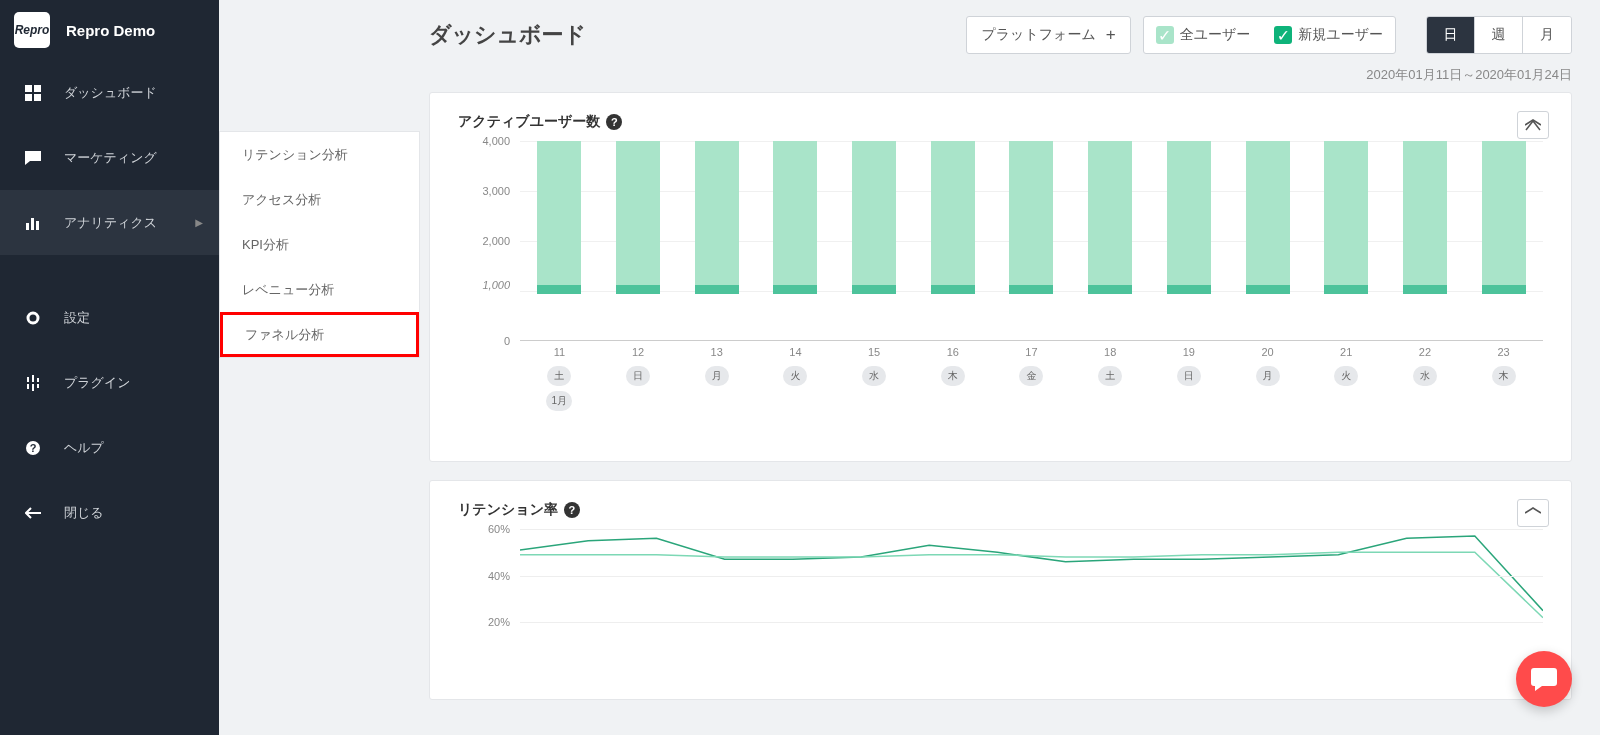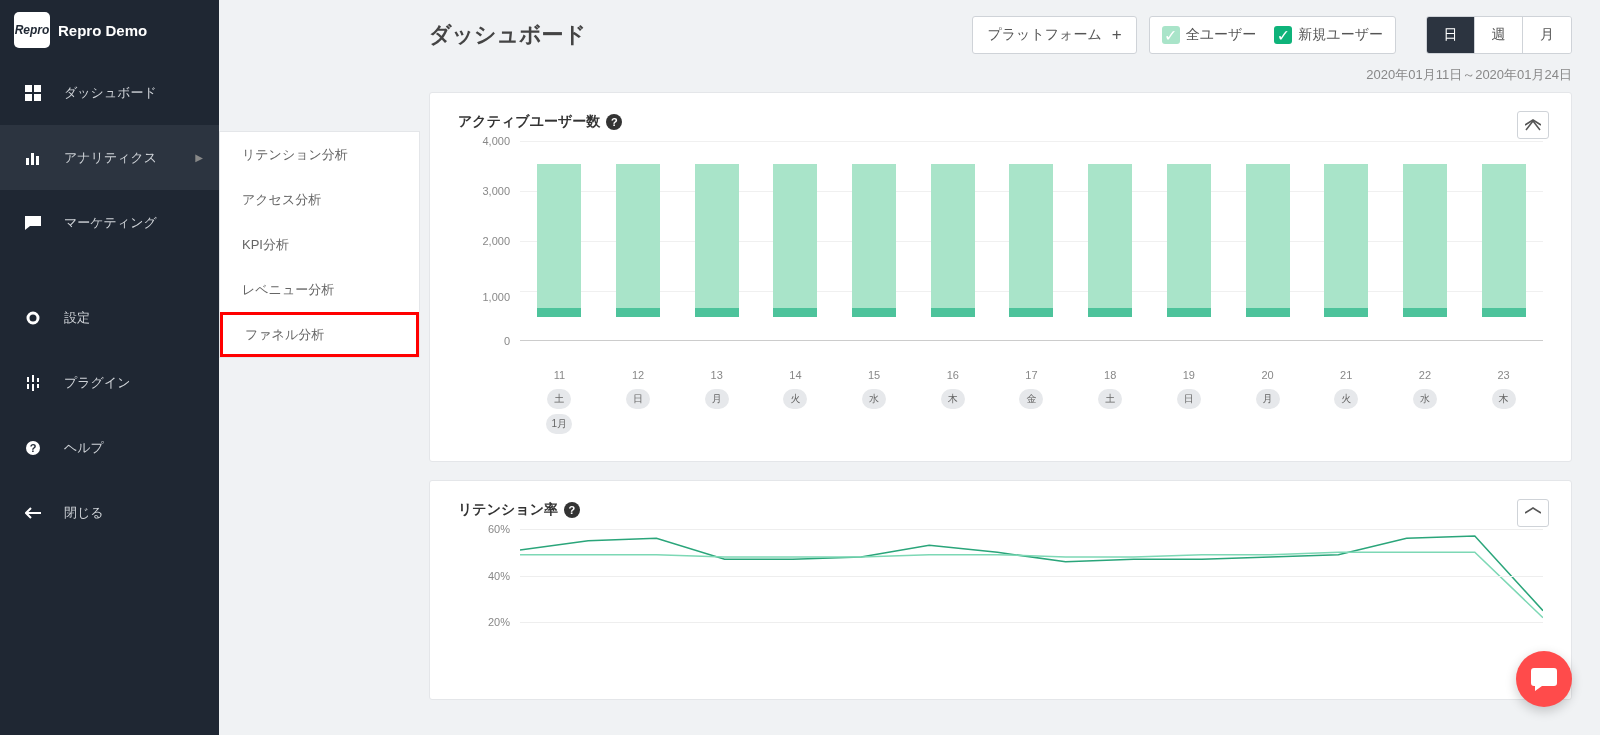--- a/index.html
+++ b/index.html
@@ -1,55 +1,55 @@
 <!DOCTYPE html>
 <html><head>
 <meta charset="utf-8">
 <style>
 *{box-sizing:border-box;margin:0;padding:0}
 body{font-family:-apple-system,BlinkMacSystemFont,"Segoe UI",Meiryo,sans-serif;background:#f0f2f4;color:#333;width:1600px;height:735px;overflow:hidden;position:relative}
 .sidebar{position:absolute;left:0;top:0;width:219px;height:735px;background:#1f2733;color:#fff}
 .sb-head{display:flex;align-items:center;height:60px;padding:0 14px}
 .sb-logo{width:36px;height:36px;background:#fff;color:#1f2733;display:flex;align-items:center;justify-content:center;font-weight:800;font-style:italic;font-size:12px;border-radius:5px}
-.sb-title{margin-left:8px;font-weight:700;font-size:15px}
+.sb-title{margin-left:16px;font-weight:700;font-size:15px}
 .sb-item{display:flex;align-items:center;height:65px;padding:0 24px;color:#d0d4d9;font-size:13px;cursor:pointer;position:relative}
 .sb-item.active{background:#2c3440}
 .sb-ico{width:18px;margin-right:22px;display:flex;align-items:center;justify-content:center}
 .sb-chev{position:absolute;right:16px;font-size:10px;color:#888}
 .sb-spacer{height:30px}
 .submenu{position:absolute;left:219px;top:131px;width:201px;background:#fff;border:1px solid #e4e6e9;z-index:5}
 .sm-item{height:45px;display:flex;align-items:center;padding:0 22px;font-size:13px;color:#666;cursor:pointer}
 .sm-item.hl{border:3px solid #ff0000}
 .main{position:absolute;left:219px;top:0;right:0;height:735px;padding:0 28px 0 210px}
 .header{display:flex;align-items:center;height:70px}
 .h-title{font-size:22px;font-weight:600;color:#444;flex:0 0 auto}
 .h-sp{flex:1}
 .pill{border:1px solid #cfd3d8;background:#fff;height:38px;display:flex;align-items:center;padding:0 14px;font-size:14px;border-radius:3px;color:#555;cursor:pointer}
 .plus{margin-left:10px;font-size:17px}
 .filter-grp{display:flex;align-items:center;border:1px solid #cfd3d8;background:#fff;height:38px;padding:0 12px;border-radius:3px;margin-left:12px}
 .chk{width:18px;height:18px;display:flex;align-items:center;justify-content:center;border-radius:3px;margin-right:6px}
 .chk.on{background:#0eb37a;color:#fff}
 .chk.off{background:#a9e4c9;color:#fff}
-.flt-label{font-size:14px;color:#555;margin-right:18px}
+.flt-label{font-size:14px;color:#555;margin-right:24px}
 .toggle-grp{display:flex;border:1px solid #cfd3d8;border-radius:3px;overflow:hidden;margin-left:30px}
 .tg{width:48px;height:36px;display:flex;align-items:center;justify-content:center;font-size:14px;background:#fff;color:#555;cursor:pointer;border-right:1px solid #cfd3d8}
 .tg:last-child{border-right:none}
 .tg.active{background:#2c3440;color:#fff}
 .date-range{text-align:right;font-size:13px;color:#888;margin-top:-4px;margin-bottom:8px}
 .card{background:#fff;border:1px solid #e4e6e9;border-radius:3px;margin-bottom:18px;padding:20px 28px 20px 28px;position:relative}
 .card-hdr{display:flex;align-items:center;margin-bottom:10px}
 .card-title{font-size:14px;font-weight:600;color:#333}
 .help-ico{width:16px;height:16px;background:#333;color:#fff;border-radius:50%;display:flex;align-items:center;justify-content:center;font-size:11px;margin-left:6px;font-weight:700}
 .share-btn{position:absolute;right:22px;top:18px;width:32px;height:28px;border:1px solid #cfd3d8;border-radius:3px;display:flex;align-items:center;justify-content:center;cursor:pointer}
 .chart-area{position:relative;height:250px;margin-left:12px;margin-bottom:50px}
 .y-ticks{position:absolute;left:0;top:0;height:200px;width:40px}
 .y-tick{position:absolute;right:0;font-size:11px;color:#888;transform:translateY(-50%)}
 .plot{position:absolute;left:50px;right:0;top:0;height:200px;border-bottom:1px solid #ccc}
 .grid-line{position:absolute;left:0;right:0;height:1px;background:#f0f0f0}
-.bars{display:flex;align-items:center;height:100%}
+.bars{display:flex;align-items:flex-start;height:100%}
 .bar-slot{flex:1;display:flex;justify-content:center;align-items:flex-end;position:relative}
 .bar{width:44px;position:relative}
 .bar-top{background:#a9e4c9}
 .bar-bot{background:#4dc39b}
 .x-label{position:absolute;top:205px;width:100%;text-align:center;font-size:11px;color:#888}
 .x-day{position:absolute;top:225px;width:100%;display:flex;justify-content:center}
 .day-pill{background:#e6e8eb;color:#666;font-size:10px;width:24px;height:20px;display:flex;align-items:center;justify-content:center;border-radius:10px}
 .month-pill{position:absolute;top:250px;background:#e6e8eb;color:#666;font-size:10px;width:26px;height:20px;display:flex;align-items:center;justify-content:center;border-radius:10px;left:50%;transform:translateX(-50%)}
 .line-chart{position:relative;height:140px;margin-left:12px}
 .ly-ticks{position:absolute;left:0;top:0;height:140px;width:40px}
@@ -70,38 +70,38 @@
     <span class="sb-ico">
         <svg width="16" height="16" viewBox="0 0 16 16">
           <rect x="0" y="0" width="7" height="7" fill="#fff"></rect>
           <rect x="9" y="0" width="7" height="7" fill="#fff"></rect>
           <rect x="0" y="9" width="7" height="7" fill="#fff"></rect>
           <rect x="9" y="9" width="7" height="7" fill="#fff"></rect>
         </svg>
       </span>
     <span>ダッシュボード</span>
   </div>
+  <div class="sb-item">
+    <span class="sb-ico">
+        <svg width="16" height="14" viewBox="0 0 16 14">
+          <path d="M0 0h16v10H5l-5 4z" fill="#fff"></path>
+        </svg>
+      </span>
+    <span>マーケティング</span>
+  </div>
   <div class="sb-item active">
     <span class="sb-ico">
         <svg width="16" height="16" viewBox="0 0 16 16">
           <rect x="1" y="8" width="3" height="7" fill="#fff"></rect>
           <rect x="6" y="3" width="3" height="12" fill="#fff"></rect>
           <rect x="11" y="6" width="3" height="9" fill="#fff"></rect>
         </svg>
       </span>
     <span>アナリティクス</span>
     <span class="sb-chev">▶</span>
-  </div>
-  <div class="sb-item">
-    <span class="sb-ico">
-        <svg width="16" height="14" viewBox="0 0 16 14">
-          <path d="M0 0h16v10H5l-5 4z" fill="#fff"></path>
-        </svg>
-      </span>
-    <span>マーケティング</span>
   </div>
   <div class="sb-spacer"></div>
   <div class="sb-item">
     <span class="sb-ico">
         <svg width="16" height="16" viewBox="0 0 16 16">
           <circle cx="8" cy="8" r="5" fill="none" stroke="#fff" stroke-width="3"></circle>
           <circle cx="8" cy="8" r="2" fill="#1f2733"></circle>
         </svg>
       </span>
     <span>設定</span>
@@ -175,21 +175,21 @@
     </div>
     <div class="share-btn">
       <svg width="16" height="12" viewBox="0 0 16 12">
           <path d="M1 11l7-9 7 9M8 2v-1" stroke="#555" stroke-width="1.5" fill="none"></path>
           <path d="M0 6l8-5 8 5" stroke="#555" stroke-width="1.5" fill="none"></path>
         </svg>
     </div>
     <div class="chart-area">
       <div class="y-ticks" id="y-ticks-1">
           <div class="y-tick" style="top: 200px;">0</div>
-          <div class="y-tick" style="top: 156px;">1,000</div>
+          <div class="y-tick" style="top: 144px; font-style: italic;">1,000</div>
           <div class="y-tick" style="top: 100px;">2,000</div>
           <div class="y-tick" style="top: 50px;">3,000</div>
           <div class="y-tick" style="top: 0px;">4,000</div>
         </div>
       <div class="plot" id="plot-1">
           <div class="grid-line" style="top: 150px;"></div>
           <div class="grid-line" style="top: 100px;"></div>
           <div class="grid-line" style="top: 50px;"></div>
           <div class="grid-line" style="top: 0px;"></div>
           <div class="bars">

